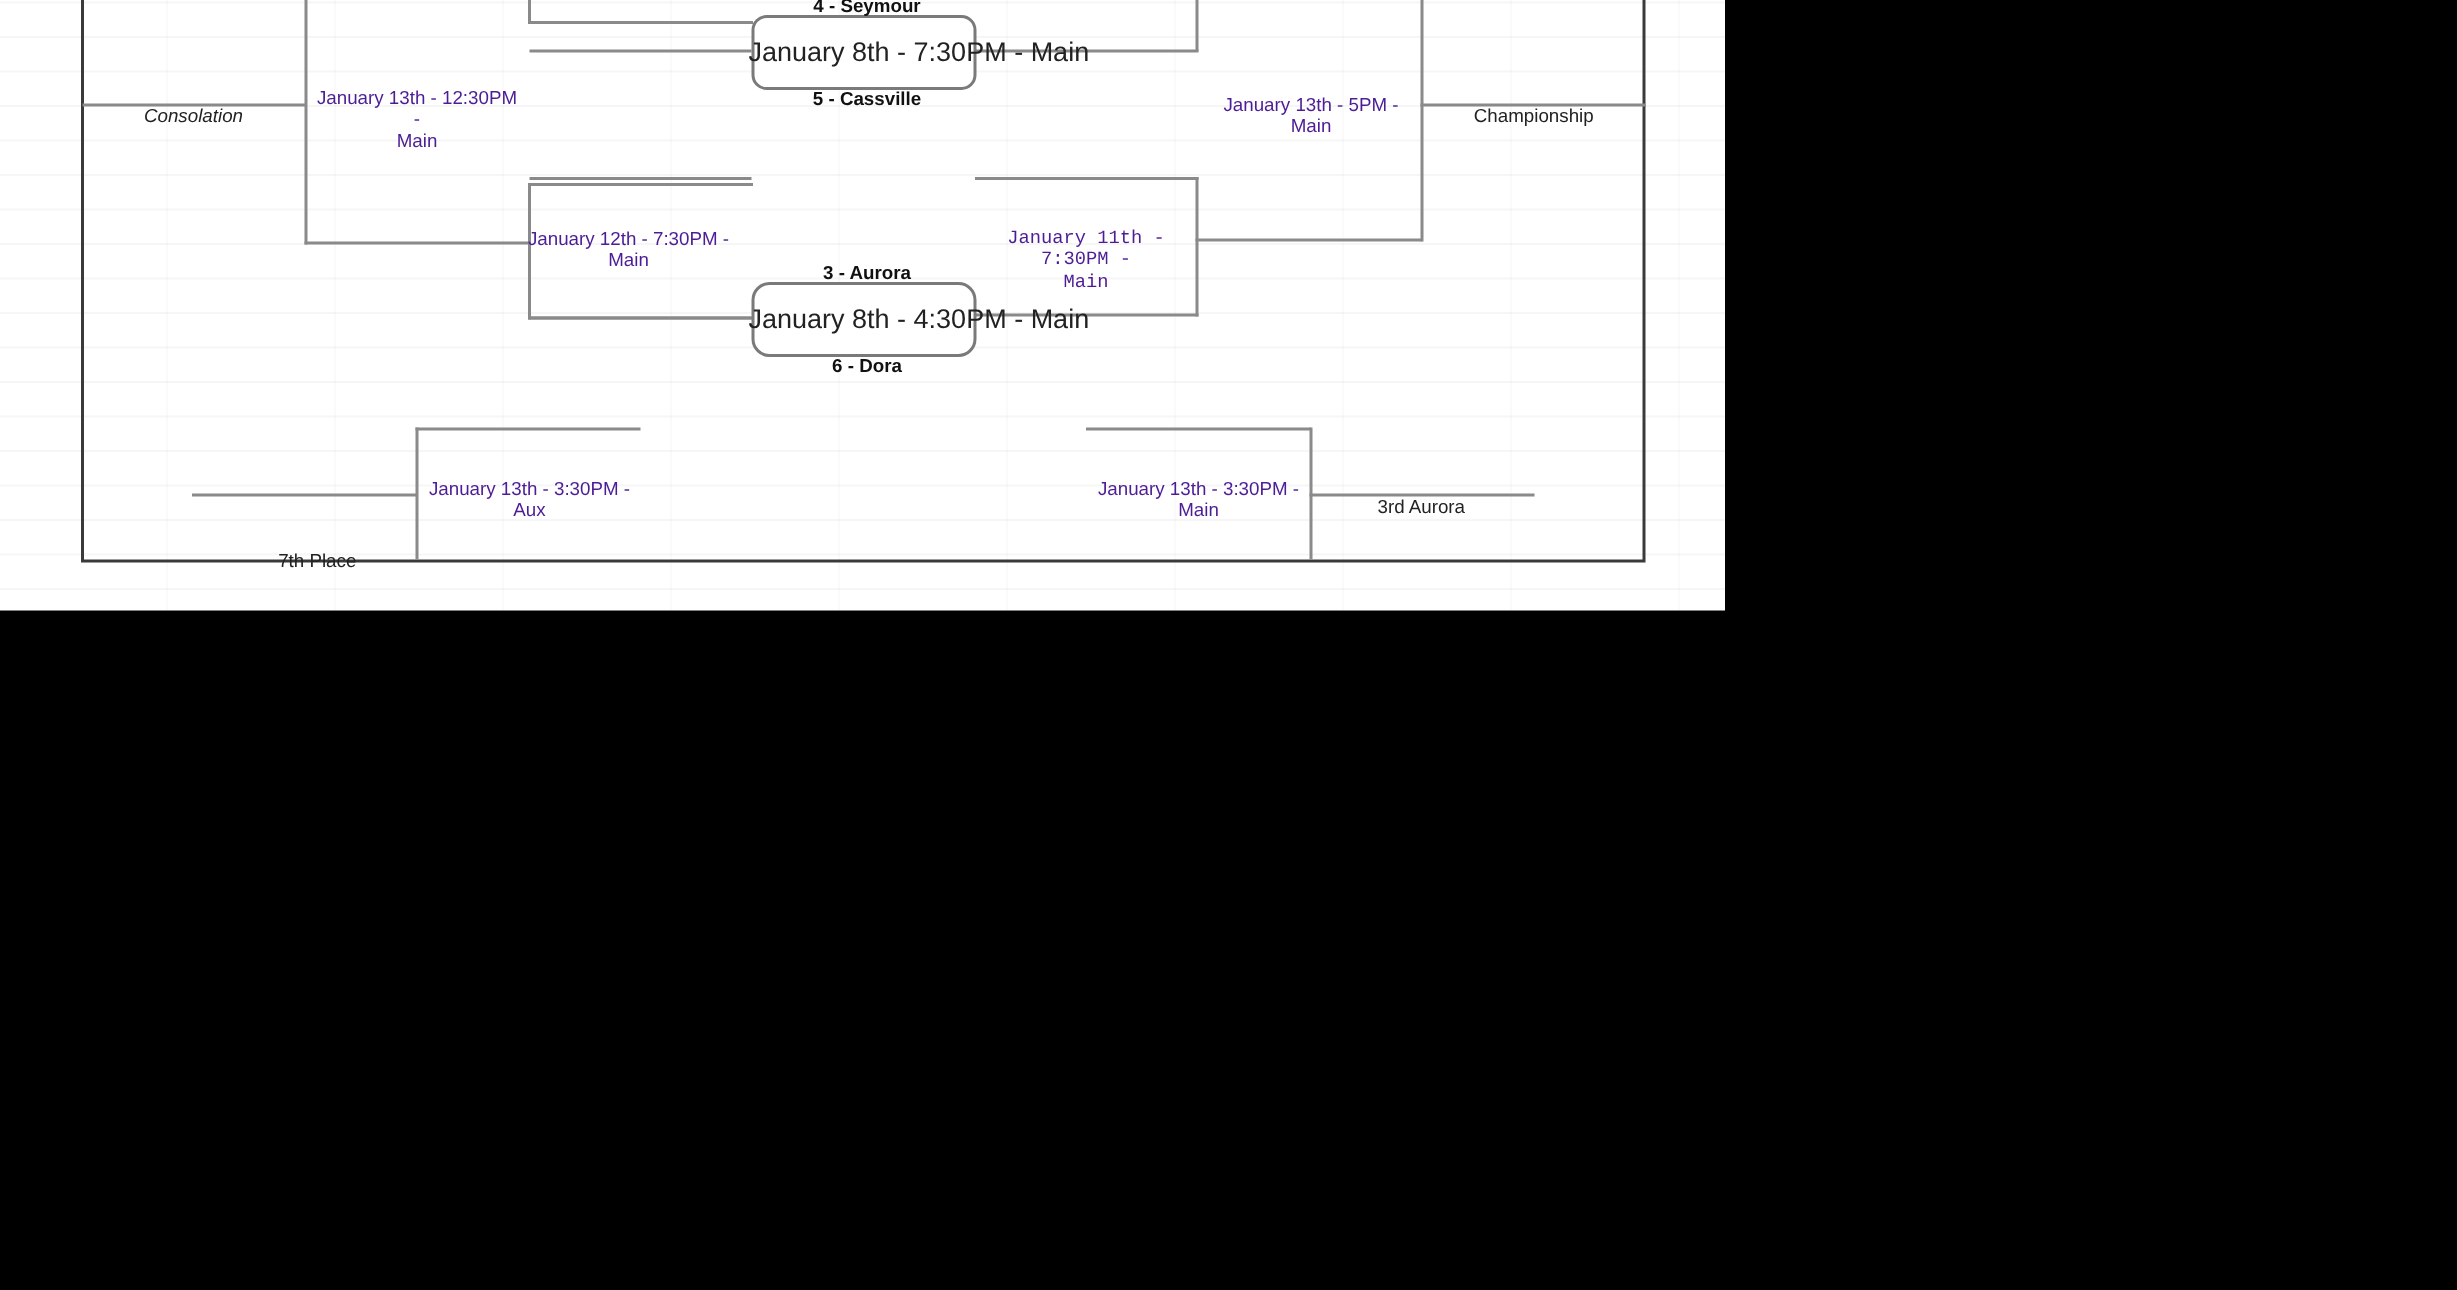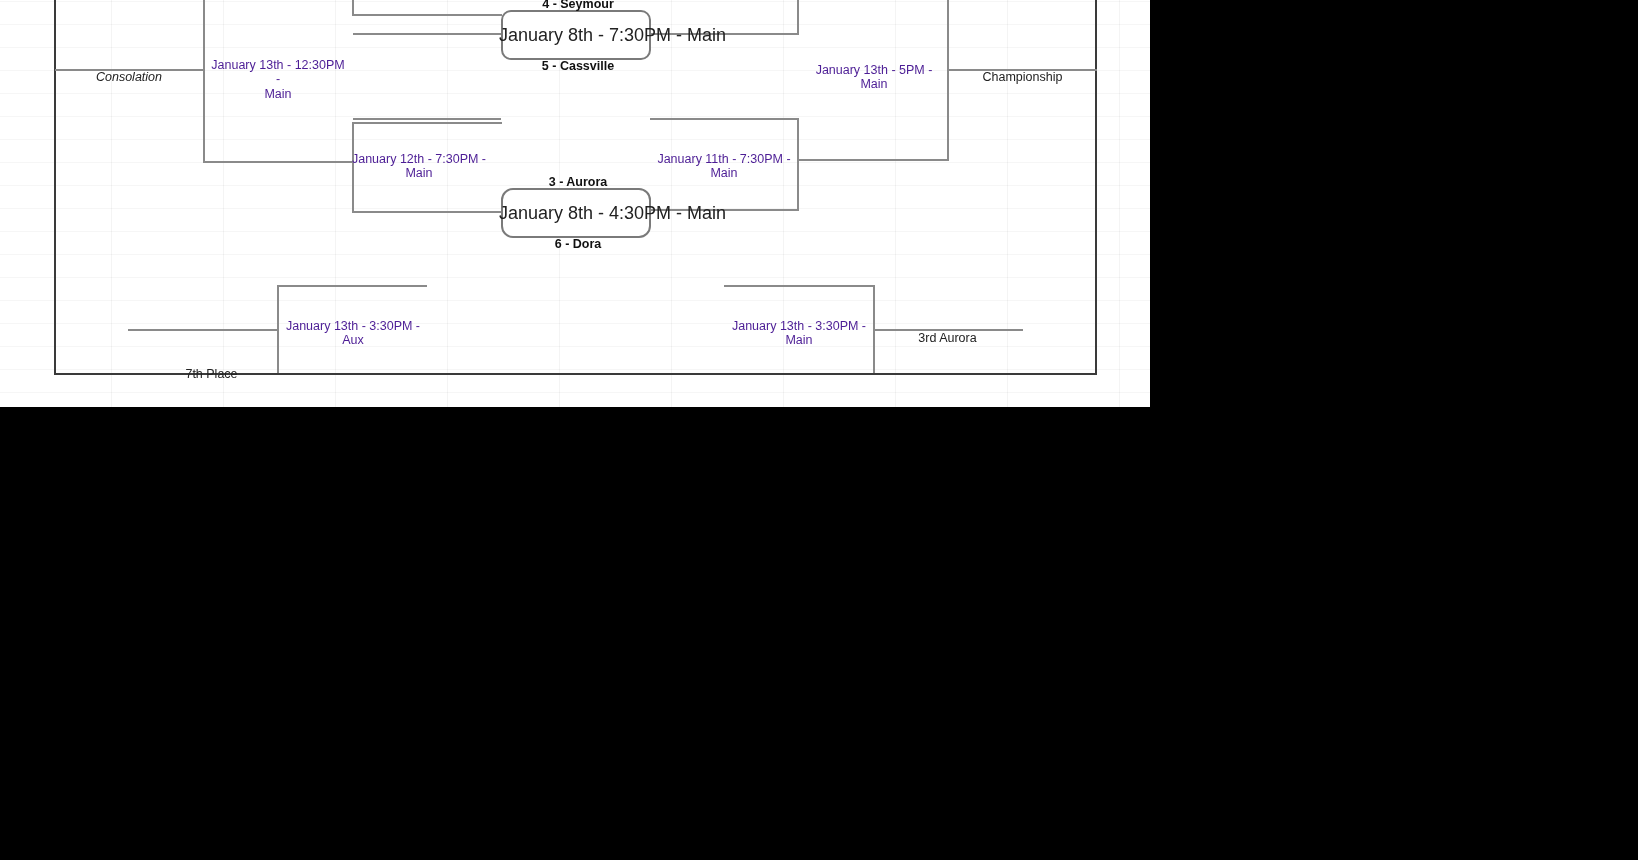--- a/index.html
+++ b/index.html
@@ -172,21 +172,21 @@
     <div class="lbl" style="left:208px; top:58px; width:140px;">
       <div>January 13th - 12:30PM -</div>
       <div>Main</div>
     </div>
 
     <div class="lbl" style="left:349px; top:152px; width:140px;">
       <div>January 12th - 7:30PM -</div>
       <div>Main</div>
     </div>
 
-    <div class="lbl" style="left:655px; top:152px; width:138px;">
+    <div class="lbl" style="left:655px; top:152px; width:138px;font-family:Liberation Mono, monospace;">
       <div>January 11th - 7:30PM -</div>
       <div>Main</div>
     </div>
 
     <div class="lbl" style="left:802px; top:63px; width:144px;">
       <div>January 13th - 5PM - Main</div>
     </div>
 
     <div class="lbl" style="left:283px; top:319px; width:140px;">
       <div>January 13th - 3:30PM -</div>

